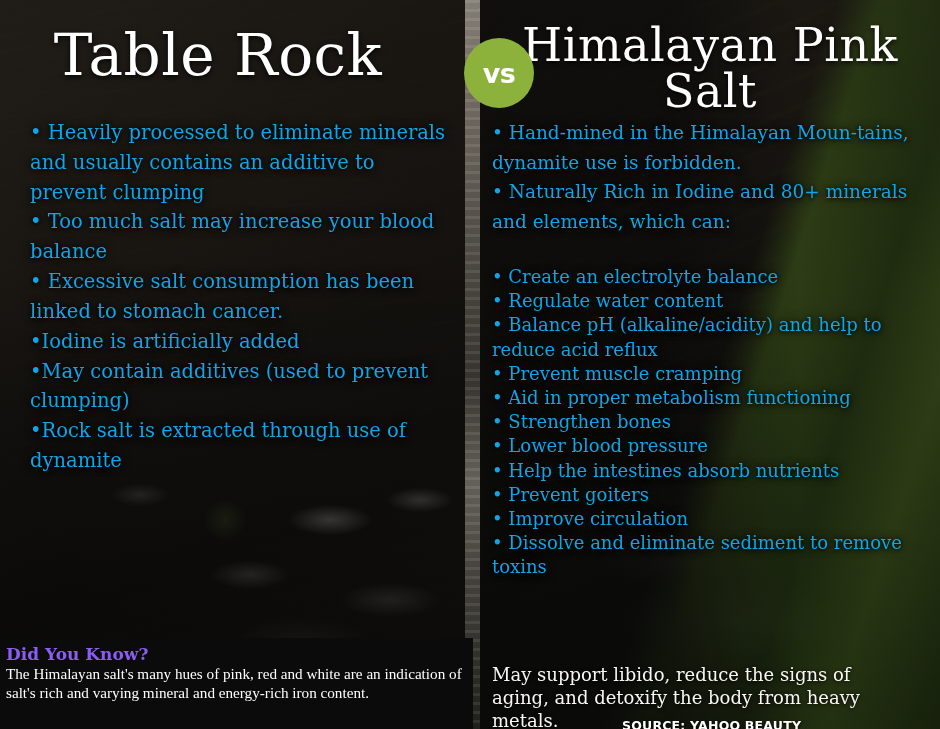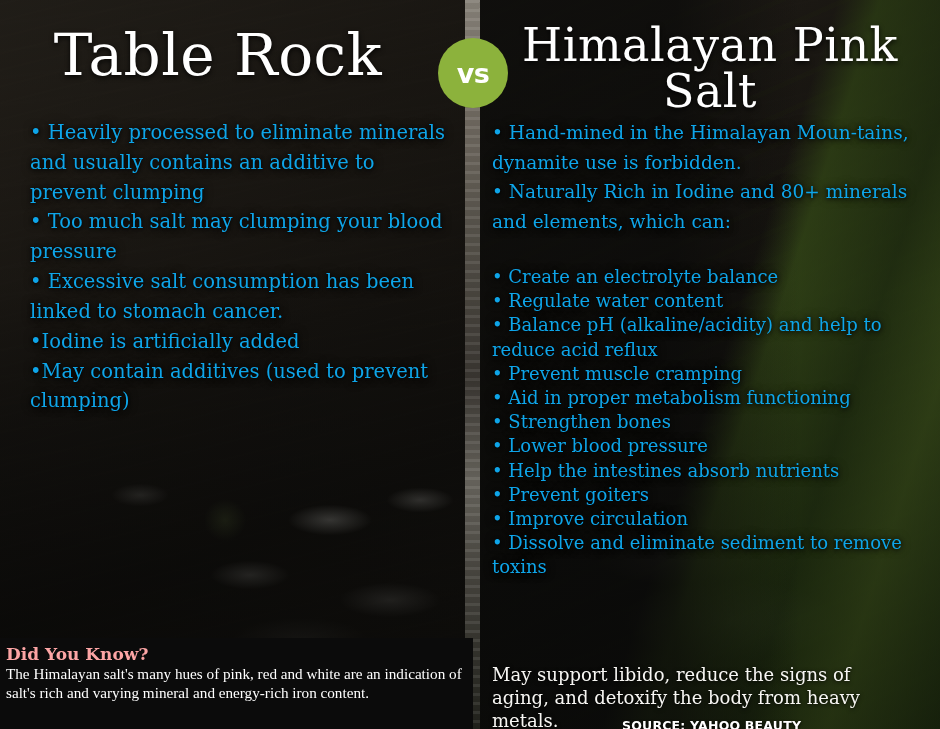--- a/index.html
+++ b/index.html
@@ -86,21 +86,21 @@
     letter-spacing:.5px;
     text-align:center;
     text-shadow:0 2px 5px rgba(0,0,0,.85);
     line-height:1.0;
   }
   .title-left{font-size:58px;margin:26px 0 0 0;padding-right:30px;}
   .title-right{font-size:46px;margin:22px 0 0 0;padding:0 14px;}
 
   
   .vs-badge{
-    position:absolute;left:438px;top:38px;width:70px;height:70px;
+    position:absolute;left:464px;top:38px;width:70px;height:70px;
     border-radius:50%;
     background:#8cb23c;
     display:flex;align-items:center;justify-content:center;
     z-index:8;
     box-shadow:0 0 0 0 rgba(0,0,0,0);
   }
   .vs-badge span{
     color:#ffffff;
     font-family:"DejaVu Sans", sans-serif;
     font-weight:bold;
@@ -147,21 +147,21 @@
 
   
   .dyk{
     position:absolute;left:0;top:638px;width:473px;height:91px;
     background:#0b0b0b;
     z-index:9;
     padding:6px 6px 0 6px;
   }
   .dyk h3{
     margin:0;
-    color:#fca5a5;
+    color:#8b5cf6;
     font-family:"DejaVu Serif", serif;
     font-weight:bold;
     font-size:17px;
     line-height:1.2;
   }
   .dyk p{
     margin:1px 0 0 0;
     color:#ffffff;
     font-family:Liberation Serif, serif;
     font-size:15.2px;
@@ -179,24 +179,25 @@
   </div>
   <div class="seam"></div>
 
   <div class="content">
 
     <div class="col col-left">
       <h1 class="title title-left">Table Rock</h1>
 
       <div class="bullets list-left">
         <p>• Heavily processed to eliminate minerals and usually contains an additive to prevent clumping</p>
-        <p>• Too much salt may clumping your blood pressure</p>
+        <p>• Too much salt may increase your blood balance</p>
         <p>• Excessive salt consumption has been linked to stomach cancer.</p>
         <p>•Iodine is artificially added</p>
         <p>•May contain additives (used to prevent clumping)</p>
+        <p>•Rock salt is extracted through use of dynamite</p>
       </div>
     </div>
 
     <div class="vs-badge">
       <span>vs</span>
     </div>
 
     <div class="col col-right">
       <h1 class="title title-right">Himalayan Pink Salt</h1>
 

